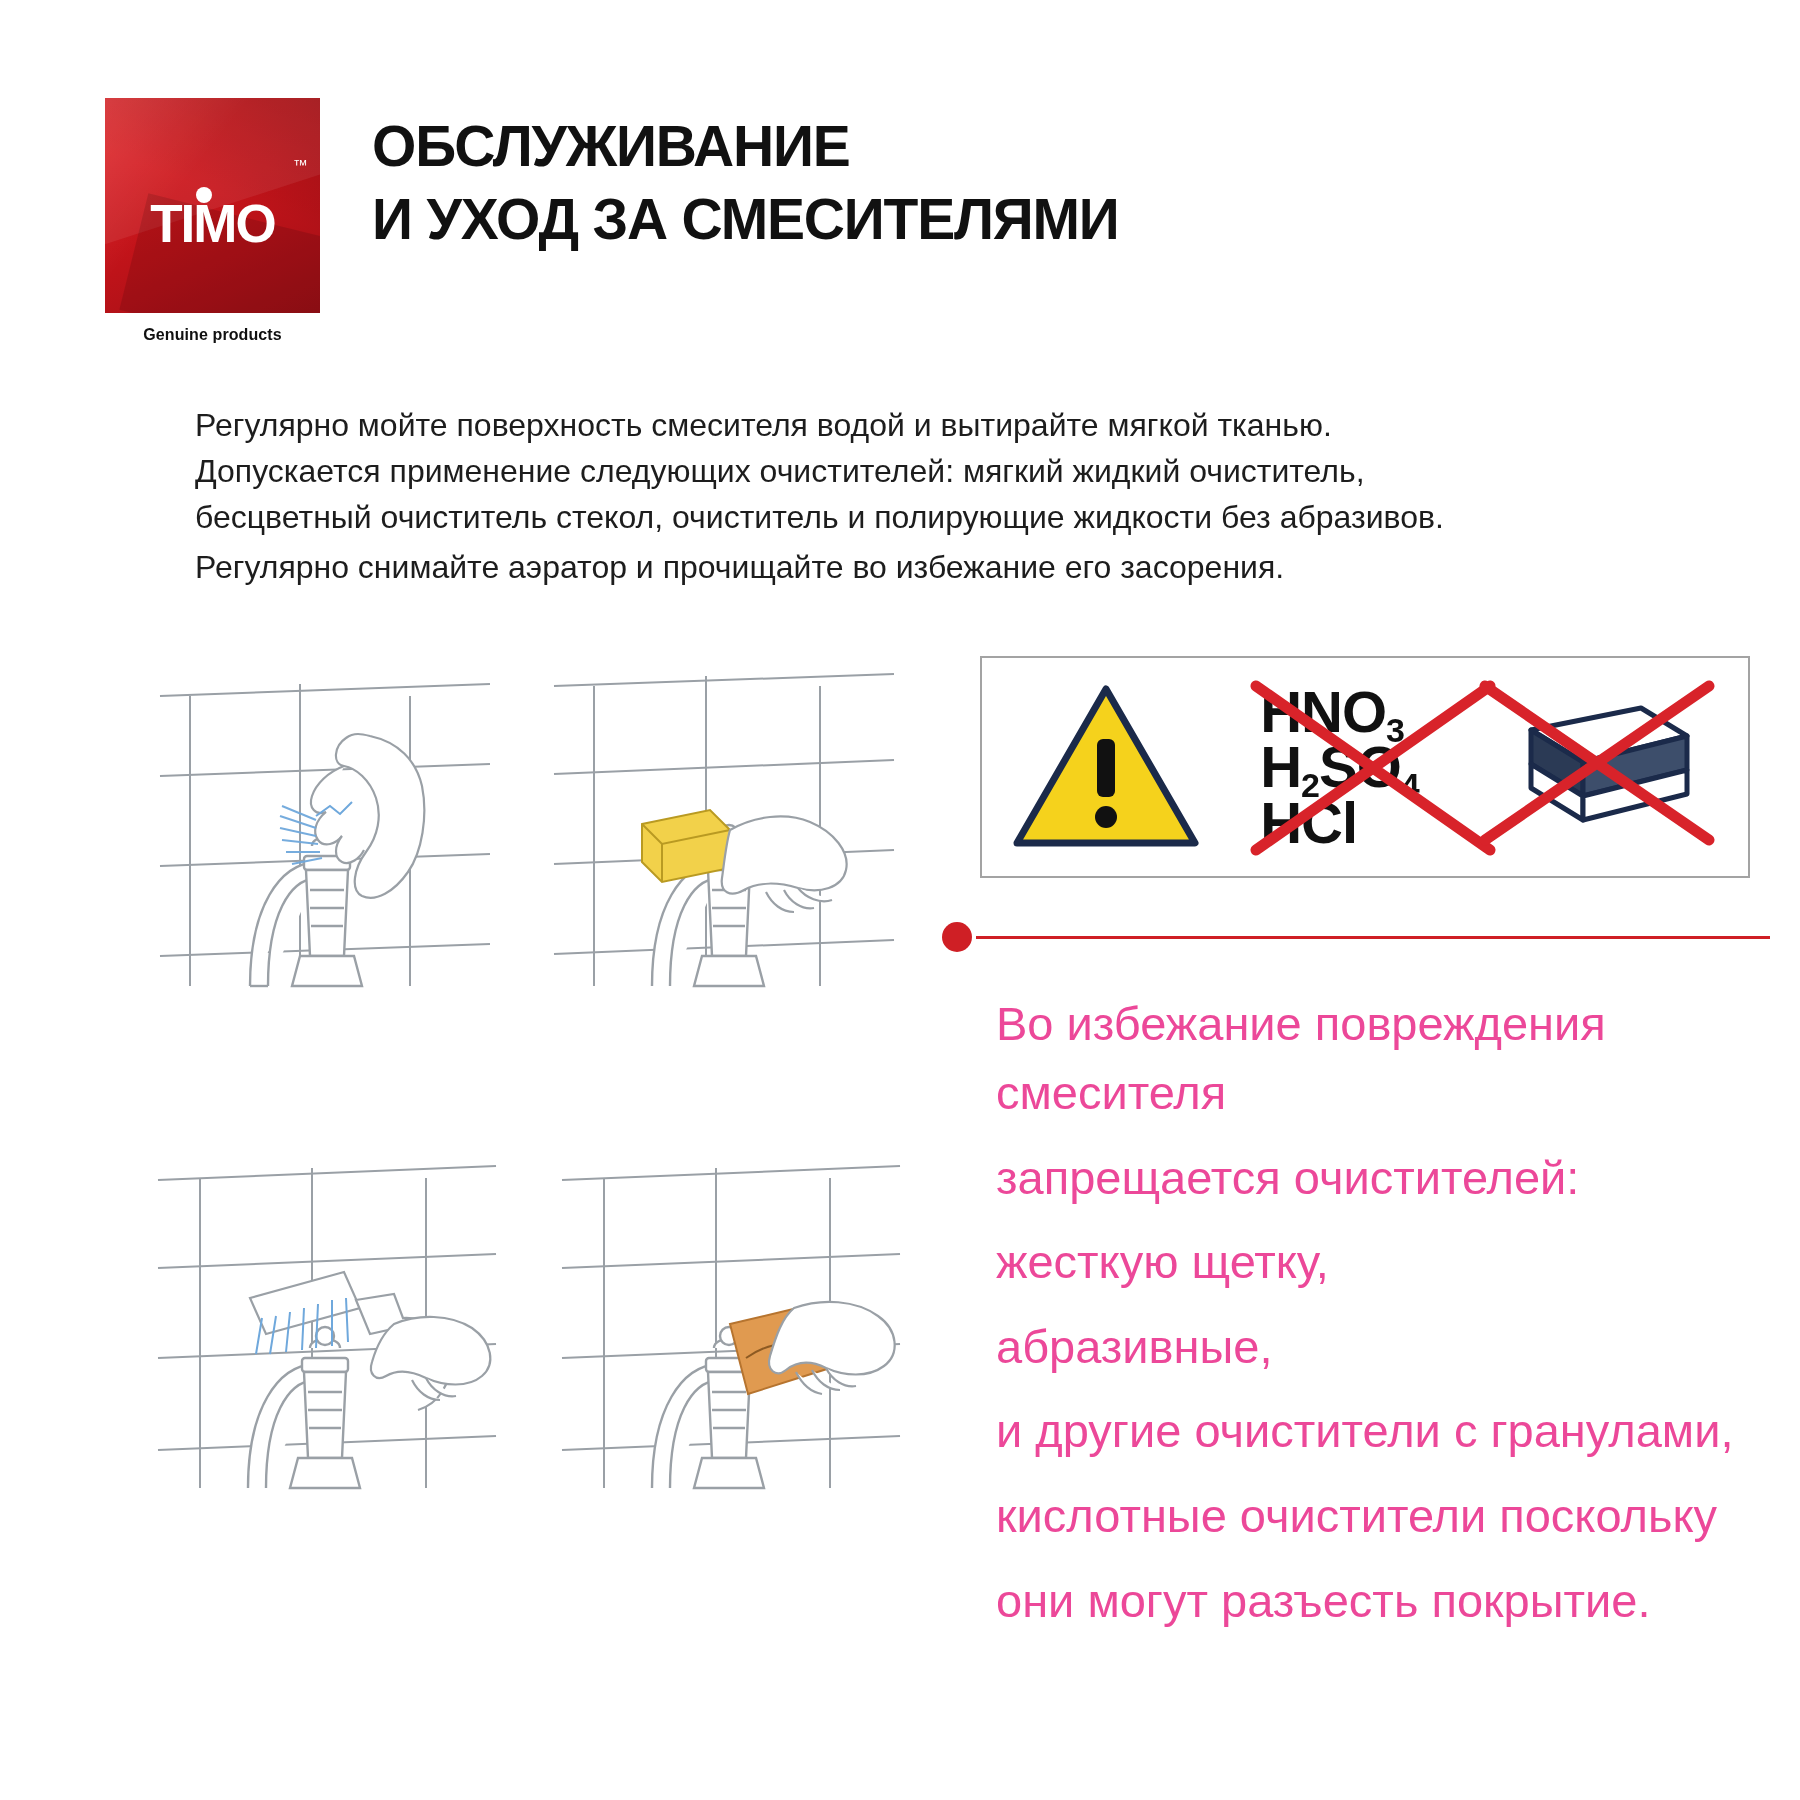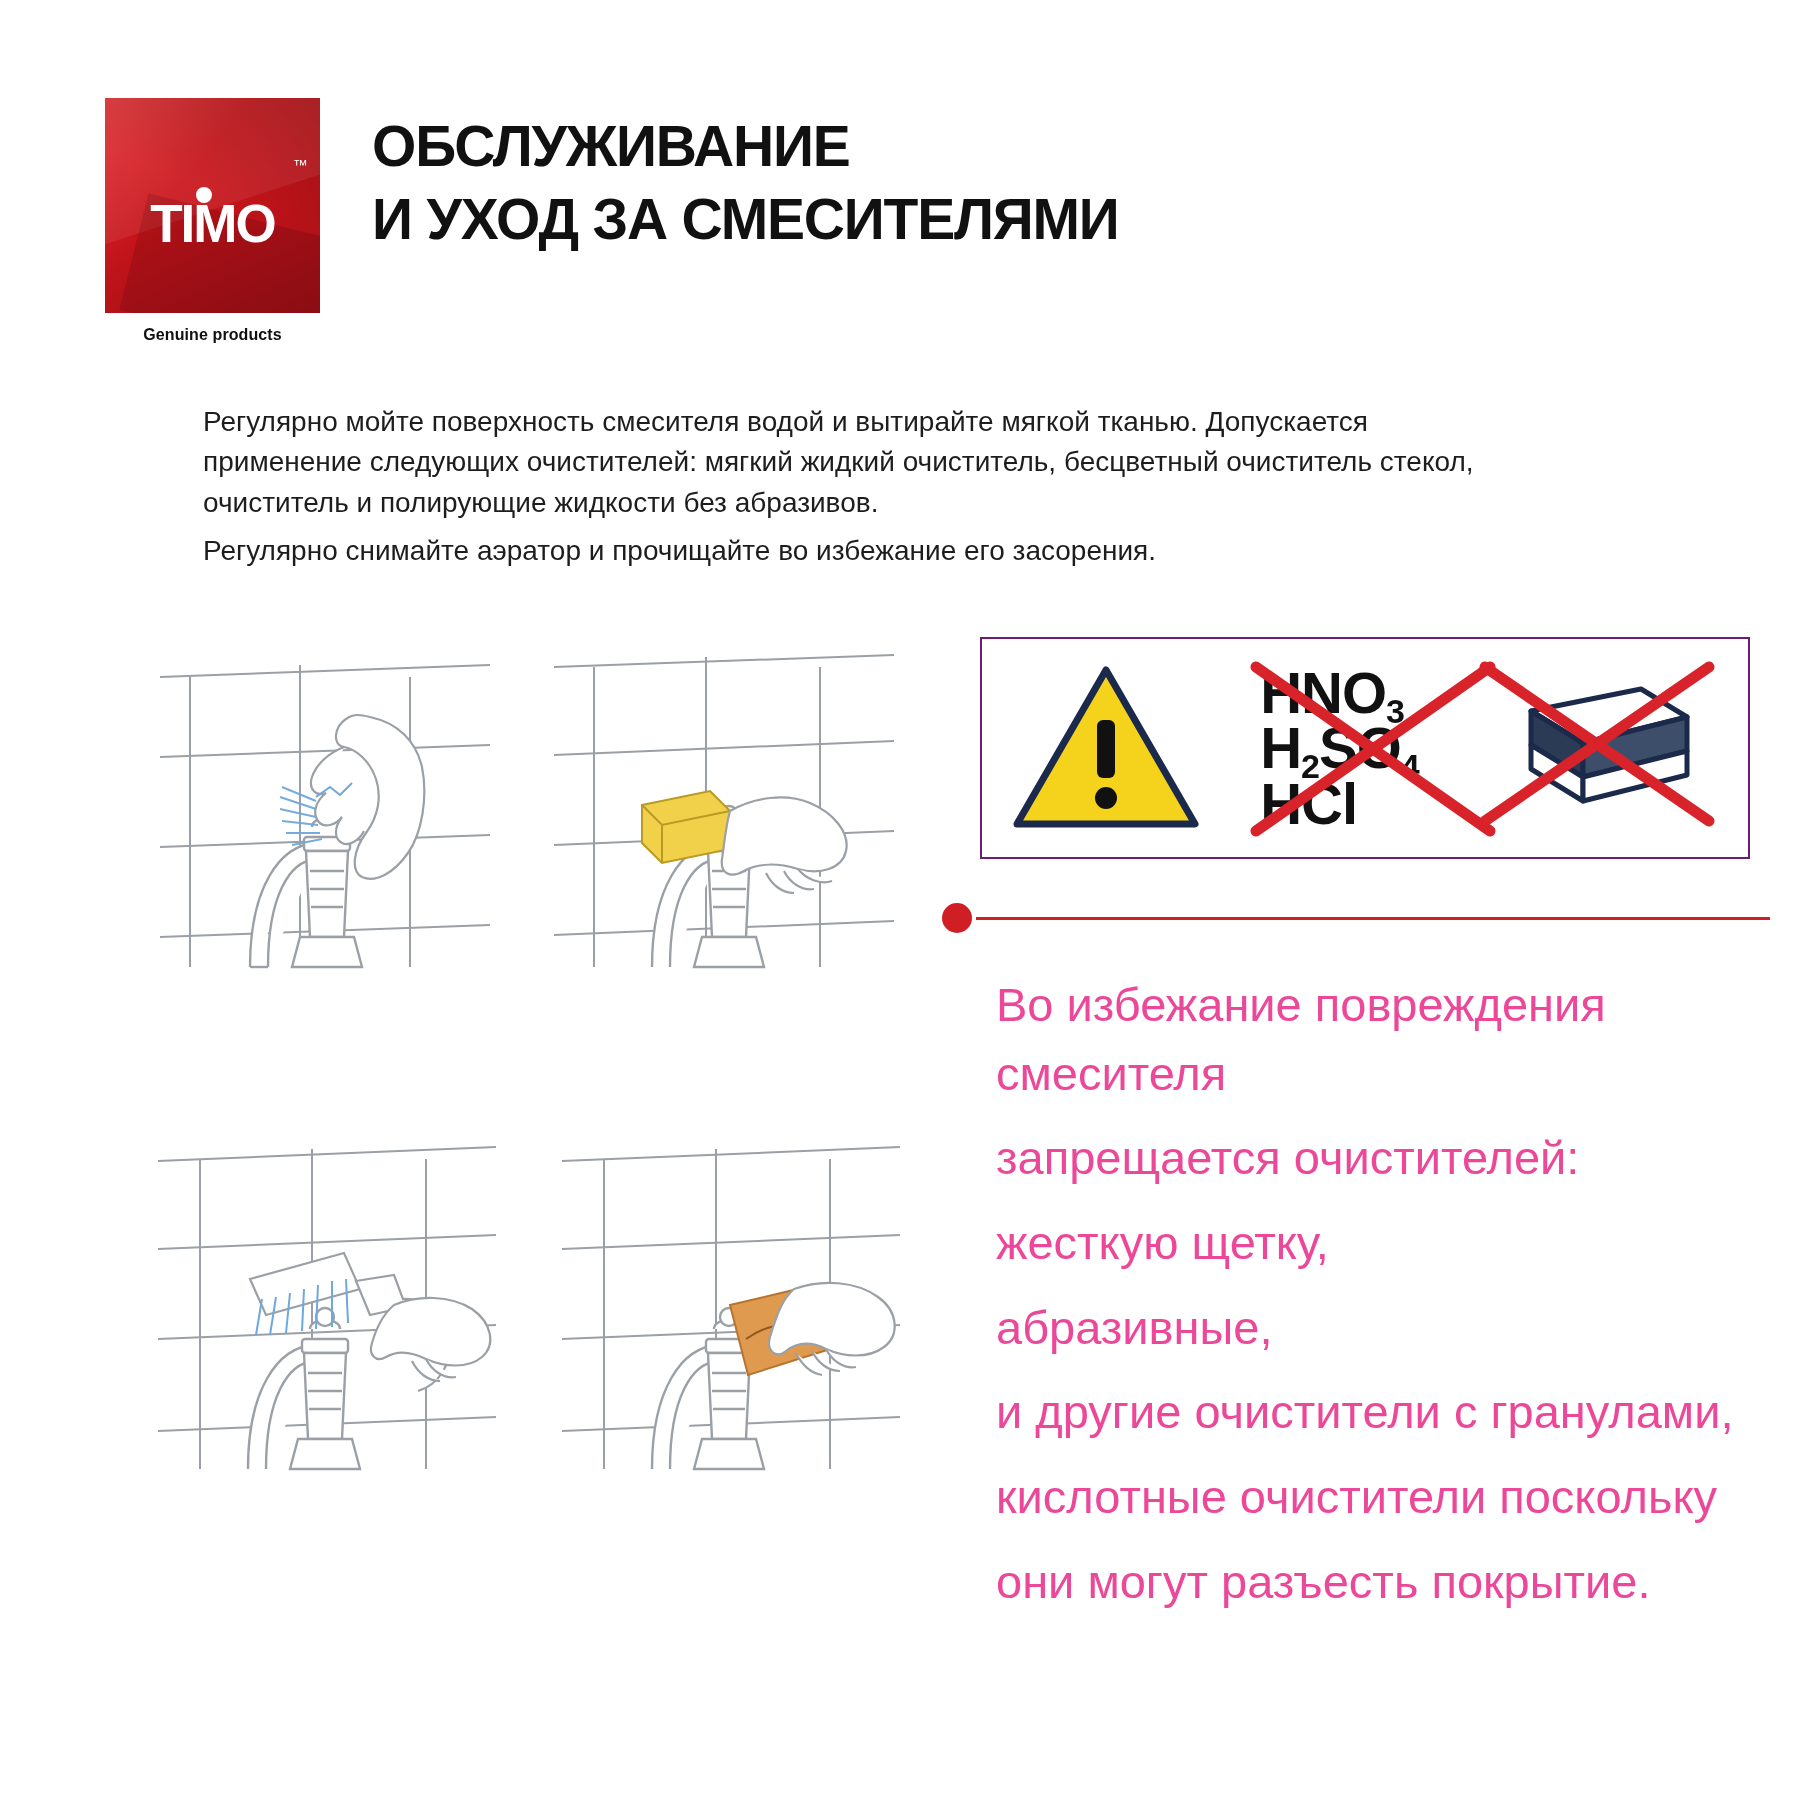--- a/index.html
+++ b/index.html
@@ -105,22 +105,22 @@
     white-space: nowrap;
   }
   .title-line.second { margin-top: 16px; }
 
   
   .intro {
     margin: 58px 0 0 195px;
     width: 1290px;
   }
   .intro p {
-    margin: 8px;
-    font-size: 28px;
+    margin: 0;
+    font-size: 32px;
     line-height: 1.44;
     color: #1d1d1d;
     font-family: "Liberation Sans", sans-serif;
   }
   .intro p + p { margin-top: 4px; }
 
   
   .content {
     display: flex;
     margin-top: 66px;
@@ -141,21 +141,21 @@
   }
   .illu svg { display: block; }
 
   .right-col {
     width: 790px;
     flex: 0 0 790px;
     margin-left: 50px;
   }
 
   .warn-box {
-    border: 2px solid #701a75;
+    border: 2px solid #a3a3a3;
     width: 770px;
     height: 222px;
     box-sizing: border-box;
     display: flex;
     align-items: center;
     padding: 0 18px;
     background: #fff;
   }
   .warn-cell { position: relative; }
   .warn-cell.tri { width: 212px; display:flex; align-items:center; justify-content:center;}

